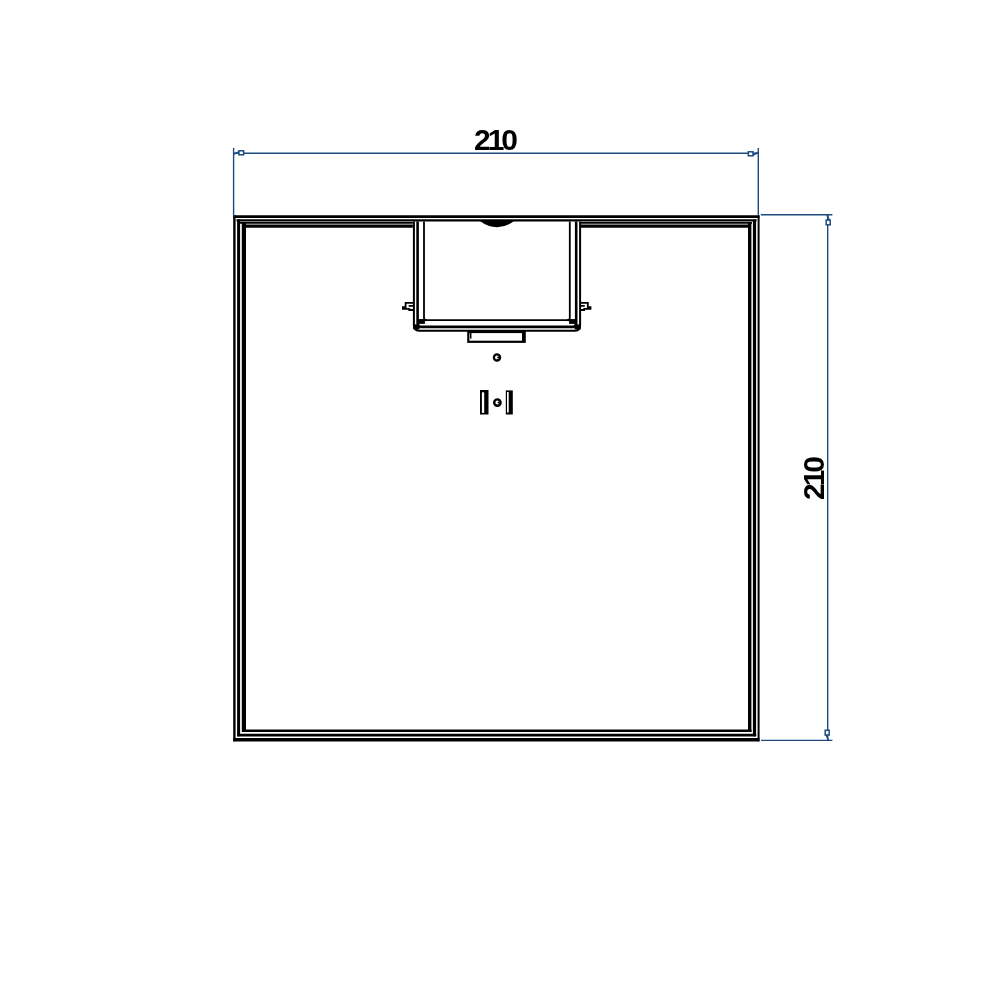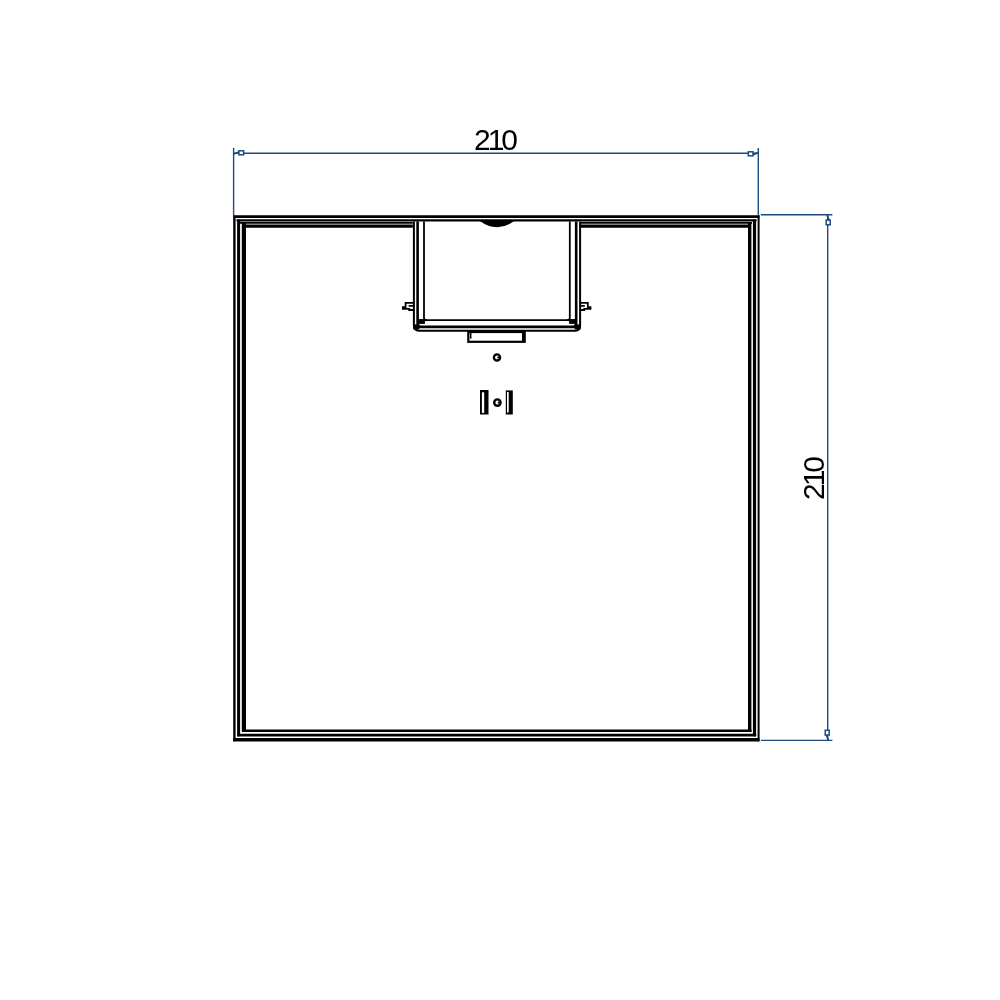--- a/index.html
+++ b/index.html
@@ -1,17 +1,17 @@
 <!DOCTYPE html>
 <html><head>
 <meta charset="utf-8">
 <style>
   html,body{margin:0;padding:0;background:#ffffff;}
   .page{width:1000px;height:1000px;position:relative;background:#ffffff;
-        font-family:"Liberation Sans", sans-serif;}
+        font-family:"Liberation Sans", sans-serif;font-weight:bold;}
   svg{position:absolute;left:0;top:0;}
   text{font-family:"Liberation Sans", sans-serif;fill:#000000;}
 </style>
 </head>
 <body>
 <div class="page">
 <svg width="1000" height="1000" viewBox="0 0 1000 1000">
 
   <rect x="0" y="0" width="1000" height="1000" fill="#ffffff"></rect>
 

